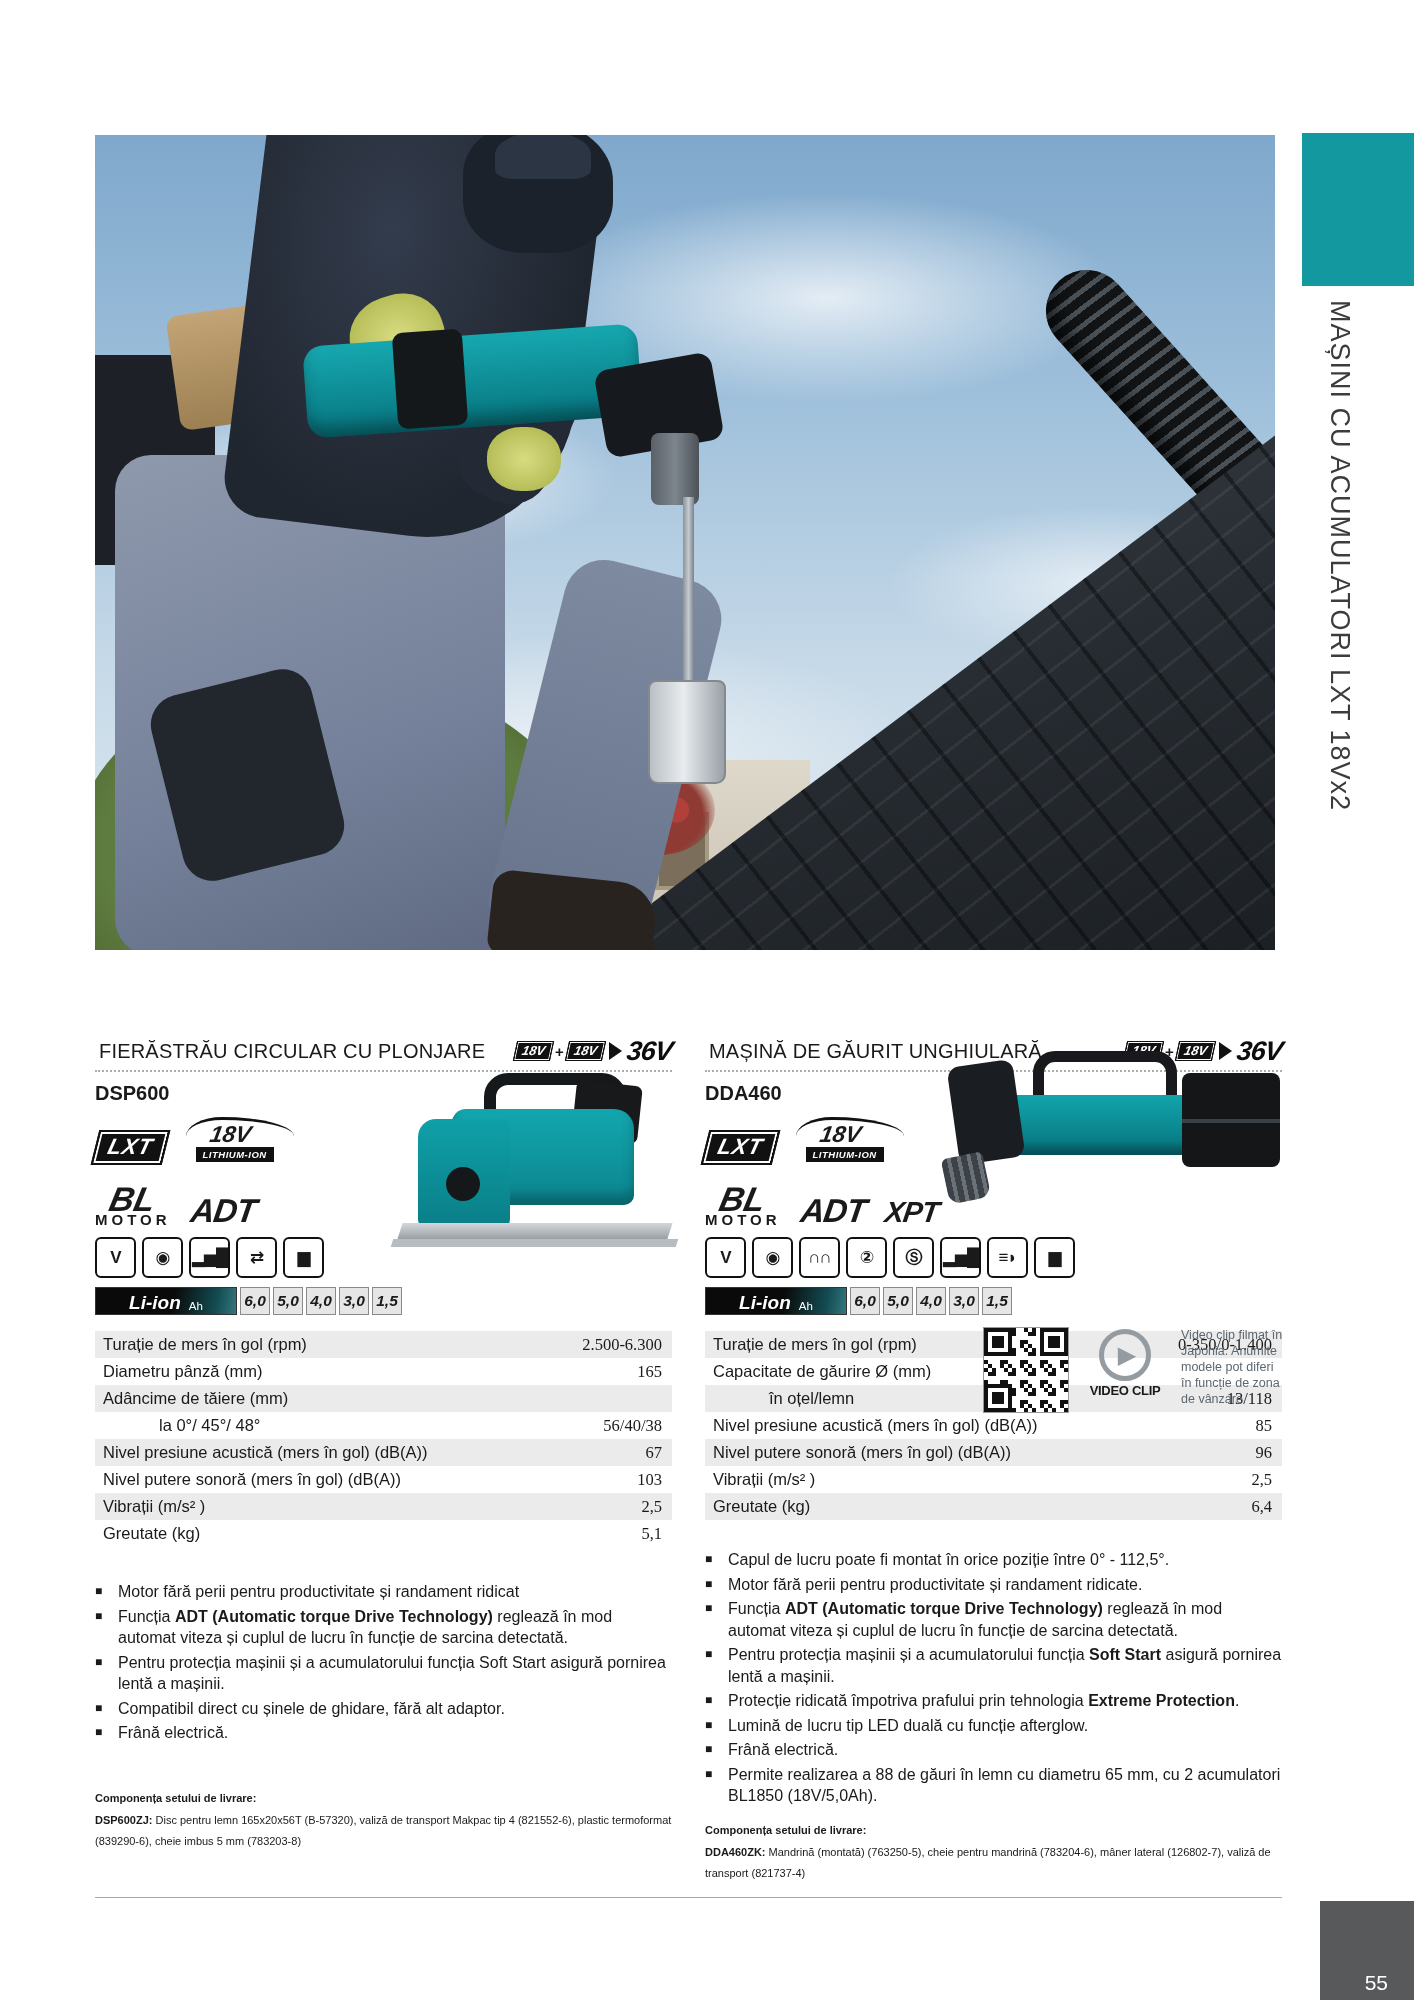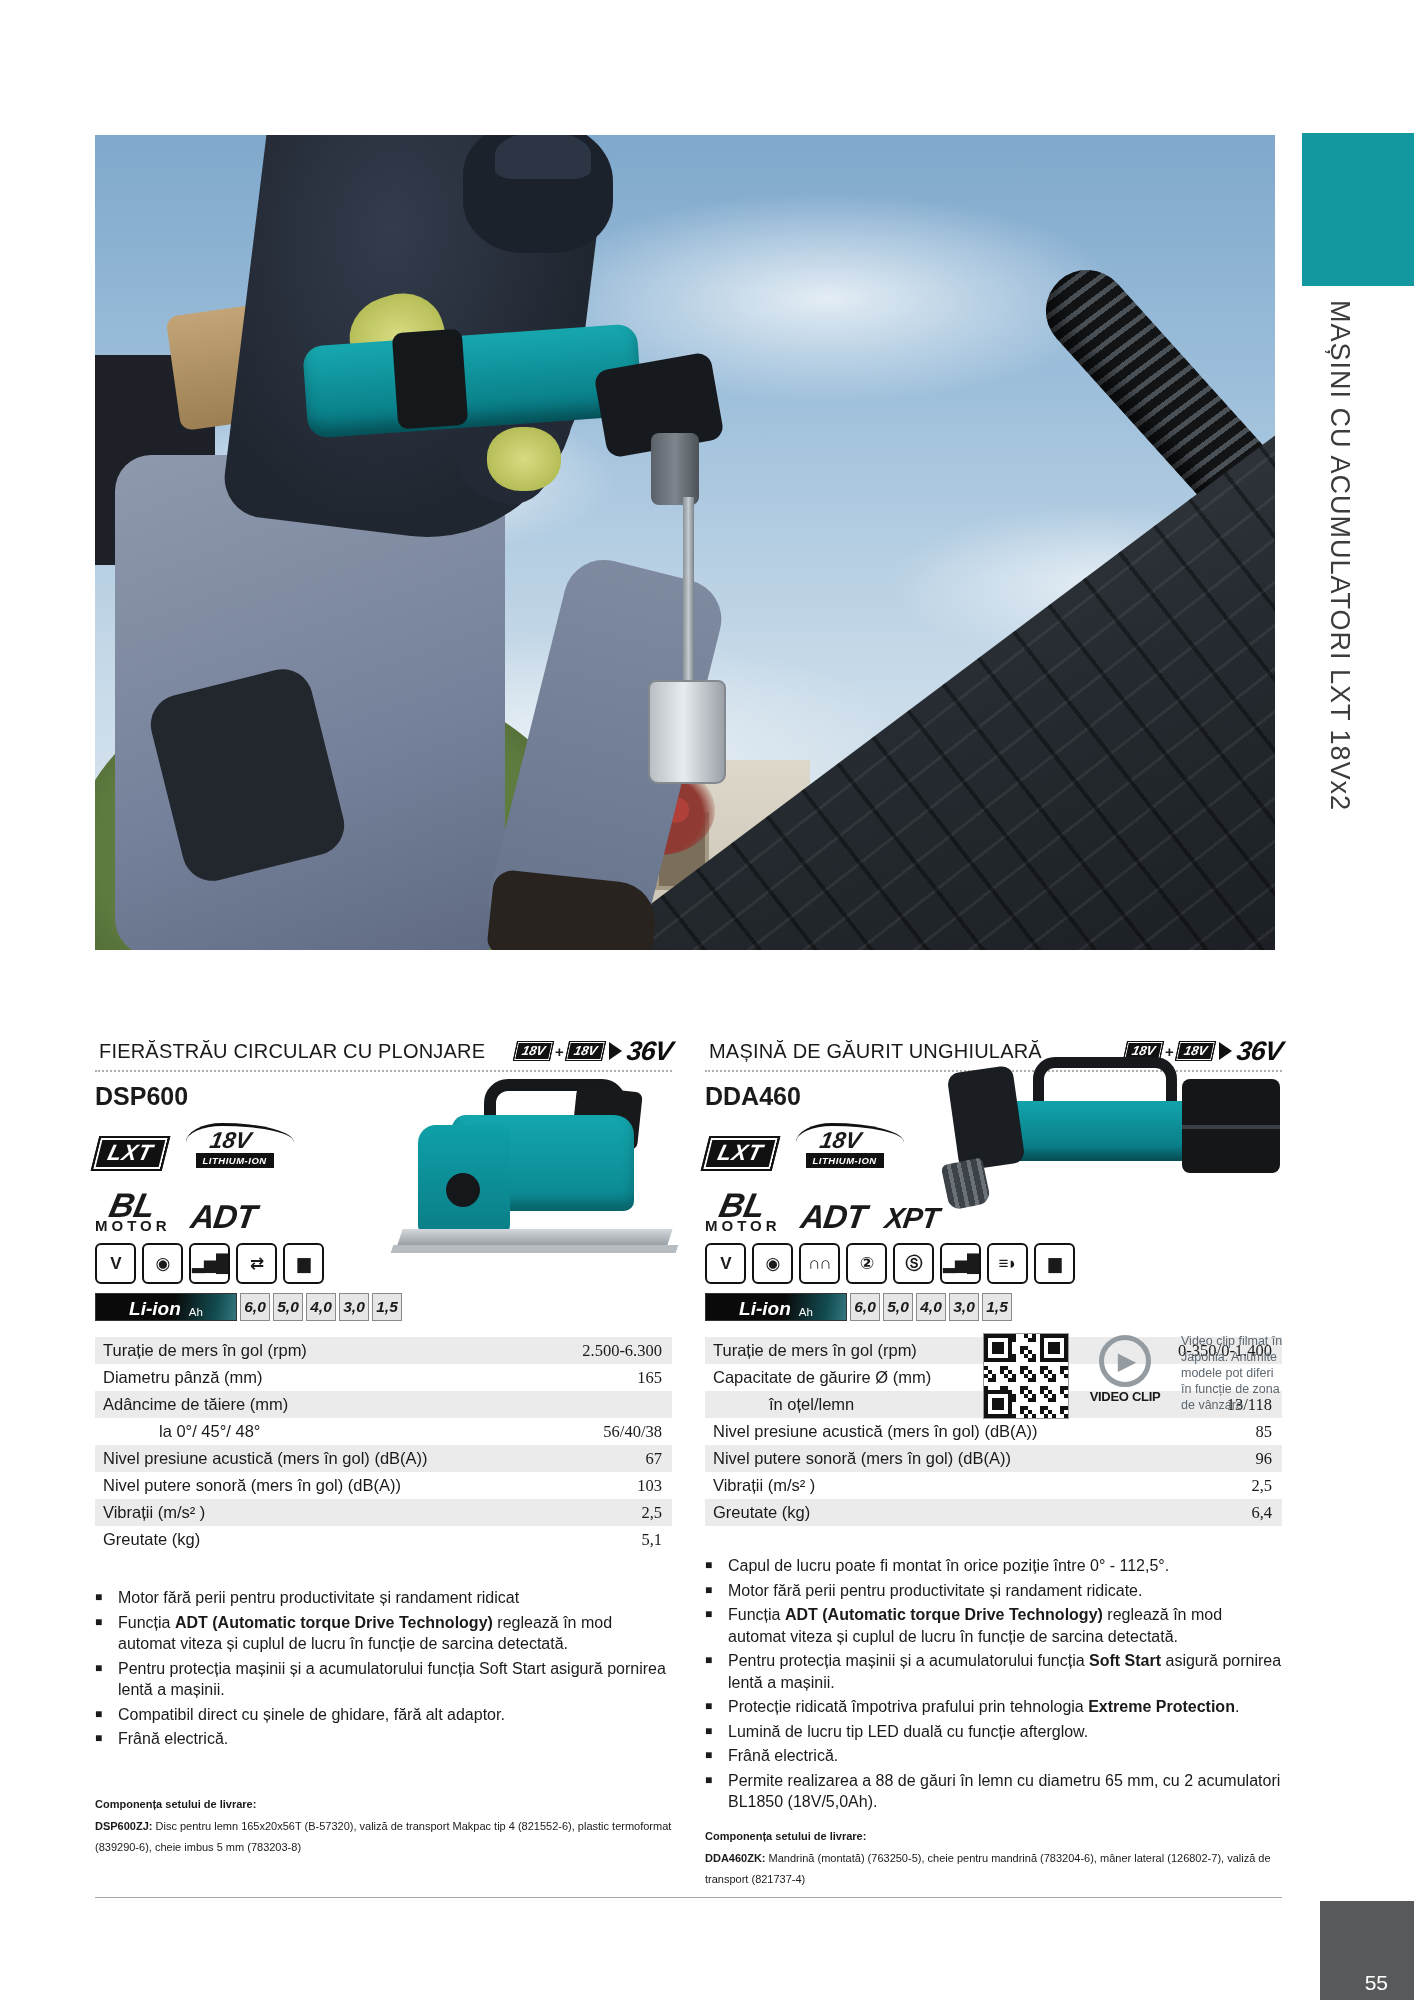--- a/index.html
+++ b/index.html
@@ -64,21 +64,21 @@
   .cols{position:absolute;left:95px;top:1035px;width:1187px;display:flex;gap:33px;}
   .product{position:relative;width:577px;}
   .sec-head{display:flex;justify-content:space-between;align-items:center;height:32px;}
   .sec-head h2{margin:4px;font-size:20px;font-weight:400;letter-spacing:.2px;}
   .badge{display:flex;align-items:center;gap:4px;}
   .chip{background:#111;color:#fff;font-style:italic;font-weight:700;font-size:13px;padding:1px 6px 2px;transform:skewX(-12deg);box-shadow:inset 0 0 0 1px #fff;border:1px solid #111;}
   .plus{font-weight:800;font-size:15px;margin:0 -1px;}
   .b-arrow{width:0;height:0;border-top:9px solid transparent;border-bottom:9px solid transparent;border-left:13px solid #111;margin:0 1px;}
   .v36{font-size:27px;font-weight:800;font-style:italic;letter-spacing:-1px;transform:skewX(-8deg);color:#0d0d0d;}
   .dotted{border-bottom:2px dotted #adadad;margin-top:3px;}
-  .model{margin:10px 0 8px;font-size:25px;font-weight:700;}
+  .model{margin:10px 0 8px;font-size:20px;font-weight:700;}
 
   .logoarea{position:relative;height:172px;}
   .lrow1{display:flex;align-items:flex-end;gap:18px;height:52px;}
   .lxt{display:inline-block;background:#111;color:#fff;font-style:italic;font-weight:800;font-size:22px;letter-spacing:1px;padding:2px 11px 3px;transform:skewX(-14deg);box-shadow:inset 0 0 0 2px #fff;border:2px solid #111;}
   .l18{position:relative;width:112px;height:50px;}
   .swoosh{position:absolute;left:2px;top:2px;width:108px;height:26px;border-top:3px solid #111;border-radius:50% 100% 0 0/100% 100% 0 0;}
   .v18text{position:absolute;left:26px;top:6px;font-size:23px;font-weight:800;font-style:italic;transform:skewX(-10deg);}
   .lith{position:absolute;left:12px;top:32px;background:#111;color:#fff;font-size:9.5px;font-weight:700;font-style:italic;letter-spacing:.5px;padding:2px 7px;}
   .lrow2{display:flex;align-items:flex-end;gap:20px;height:58px;margin-top:4px;}
   .bl{display:inline-flex;flex-direction:column;align-items:center;line-height:1;}

